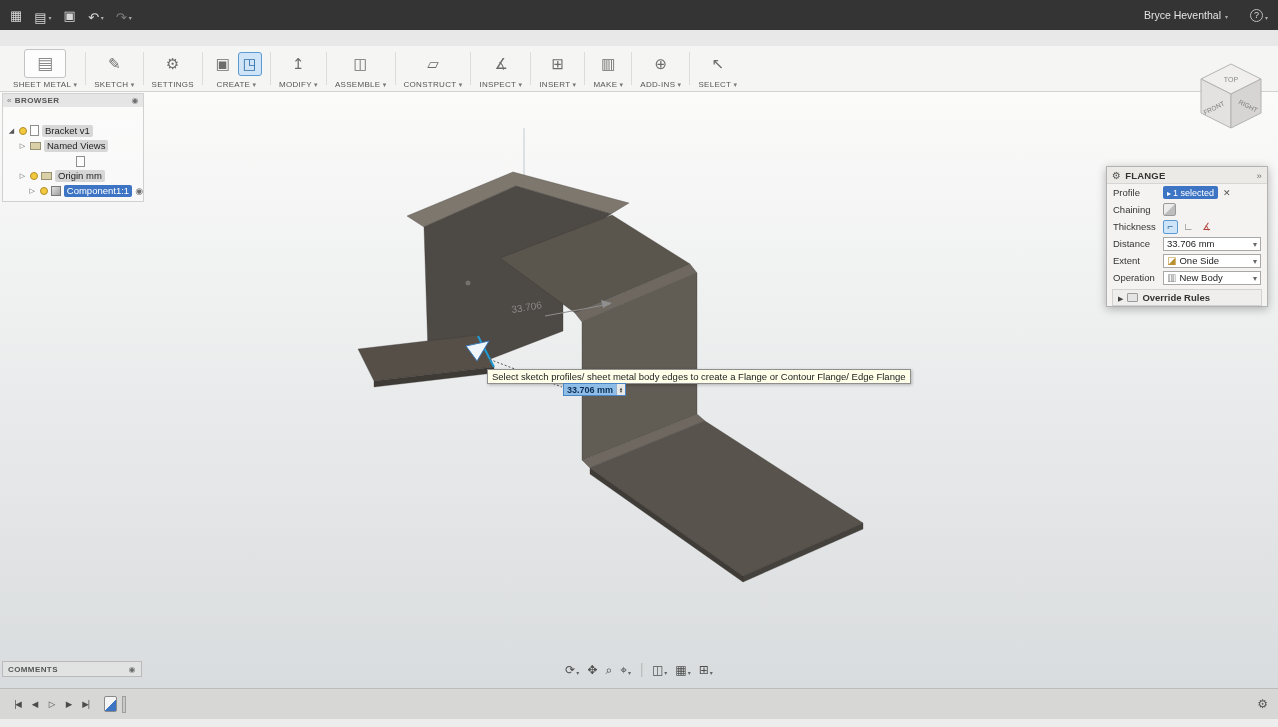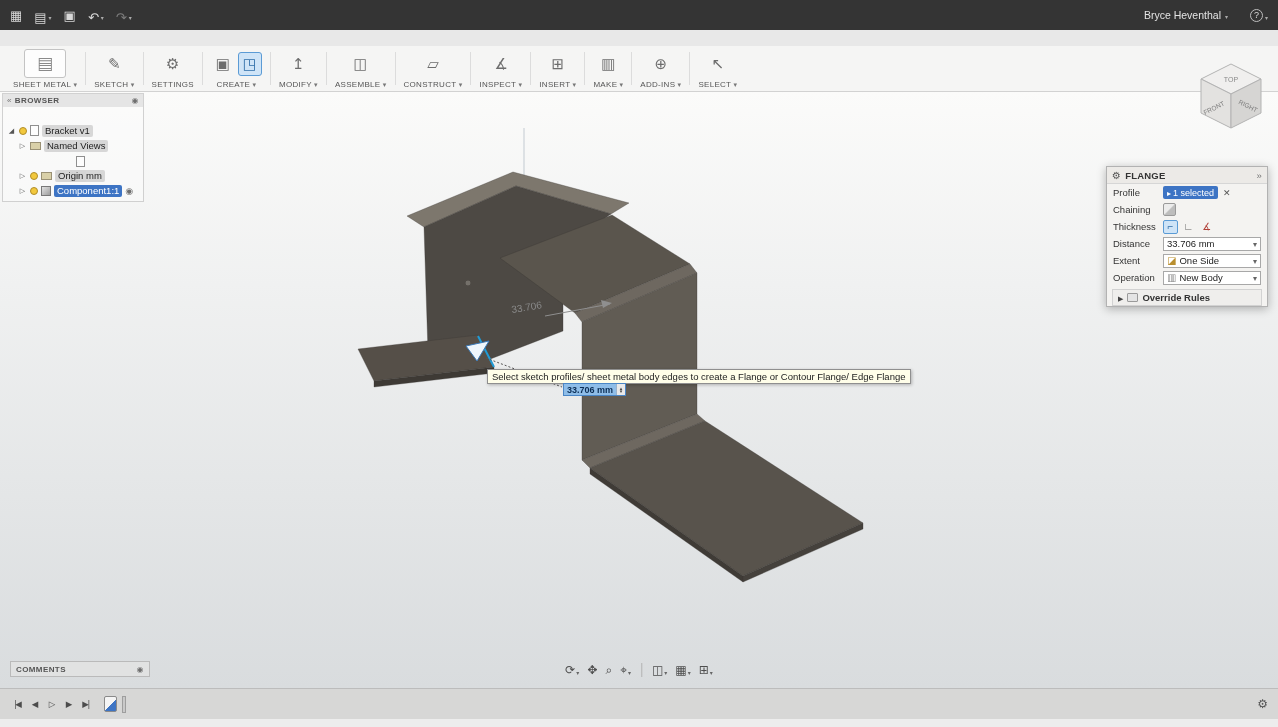--- a/index.html
+++ b/index.html
@@ -99,21 +99,21 @@
 
   
   .tooltip{position:absolute;left:487px;top:369px;background:#fffee9;border:1px solid #8f8f8f;box-shadow:1px 1px 3px rgba(0,0,0,.25);font-size:9.5px;color:#222;padding:1px 4px;white-space:nowrap;z-index:30}
   .dim-input{position:absolute;left:563px;top:383px;display:flex;align-items:stretch;border:1px solid #4a86c6;background:#7fb3e3;height:13px;z-index:35}
   .di-text{font-size:9px;color:#0b2e55;background:#8ebde8;padding:0 3px;display:flex;align-items:center;font-weight:bold}
   .di-spin{width:9px;background:#e9e9e9;border-left:1px solid #9ab3cc;display:flex;flex-direction:column;align-items:center;justify-content:center;line-height:.55}
   .di-spin i{font-style:normal;font-size:5px;color:#444}
   .di-spin .up::before{content:"▴"} .di-spin .dn::before{content:"▾"}
 
   
-  .comments{position:absolute;left:10px;top:661px;width:140px;height:16px;display:flex;align-items:center;background:rgba(226,226,226,.92);border:1px solid rgba(170,170,170,.7);font-size:8px;font-weight:bold;color:#555;padding:0 5px;letter-spacing:.4px;z-index:15}
+  .comments{position:absolute;left:2px;top:661px;width:140px;height:16px;display:flex;align-items:center;background:rgba(226,226,226,.92);border:1px solid rgba(170,170,170,.7);font-size:8px;font-weight:bold;color:#555;padding:0 5px;letter-spacing:.4px;z-index:15}
   .navbar{position:absolute;top:663px;left:50%;transform:translateX(-50%);display:flex;align-items:center;gap:8px;z-index:18}
   .nav-btn{font-size:12px;color:#4e4e4e;display:flex;align-items:flex-end;gap:1px;line-height:1}
   .nav-caret{font-size:6px;color:#666}
   .nav-sep{width:1px;height:14px;background:#b3b3b3;margin:0 2px}
 
   
   .timeline{position:absolute;left:0;right:0;bottom:8px;height:31px;background:#d7d7d6;border-top:1px solid #bcbcbc;display:flex;align-items:center;padding:0 10px;gap:2px;z-index:20}
   .bottom-strip{position:absolute;left:0;right:0;bottom:0;height:8px;background:#ededed;z-index:20}
   .tl-btn{min-width:15px;height:15px;display:flex;align-items:center;justify-content:center;font-size:8.5px;color:#4c4c4c;letter-spacing:-1px}
   .tl-feature{width:13px;height:16px;margin-left:9px;border:1px solid #8a8a8a;background:linear-gradient(135deg,#f5f5f5 55%,#3d74c4 55%);border-radius:2px}
@@ -295,21 +295,21 @@
           <span class="br-arrow"></span>
           <span class="icon-doc"></span>
           <span class="br-chip">Units: mm</span>
         </div>
         <div class="br-row" style="padding-left: 15px;">
           <span class="br-arrow">▷</span>
           <span class="br-bulb"></span>
           <span class="icon-folder"></span>
           <span class="br-chip">Origin</span>
         </div>
-        <div class="br-row" style="padding-left: 15px;">
+        <div class="br-row" style="padding-left: 15px; justify-content: flex-end;">
           <span class="br-arrow">▷</span>
           <span class="br-bulb"></span>
           <span class="icon-comp"></span>
           <span class="br-chip sel">Component1:1</span>
           <span class="br-activate"></span>
         </div>
       </div>
   </div>
 
   <div class="viewcube">

